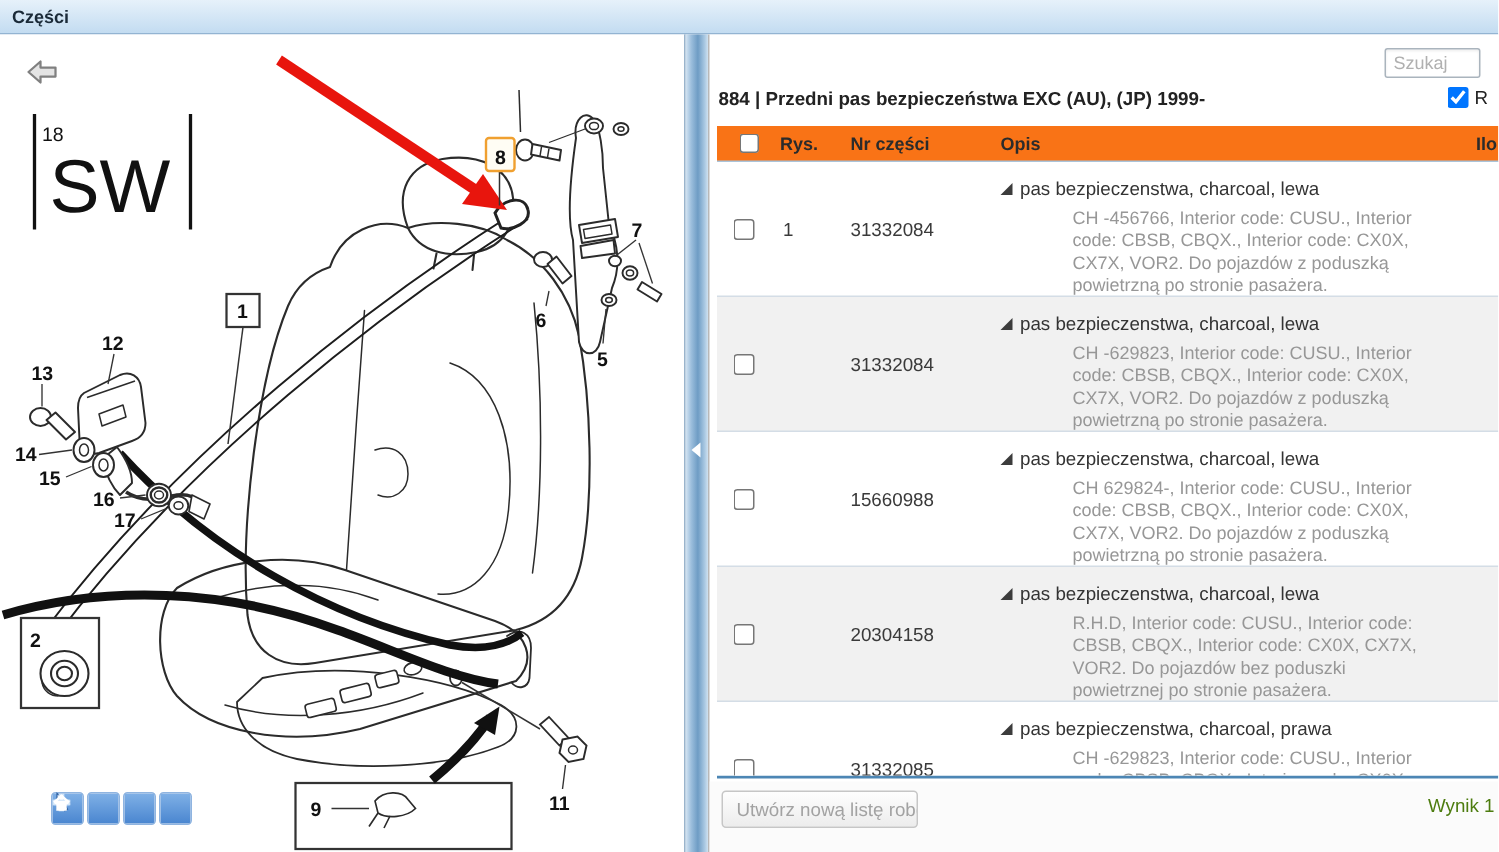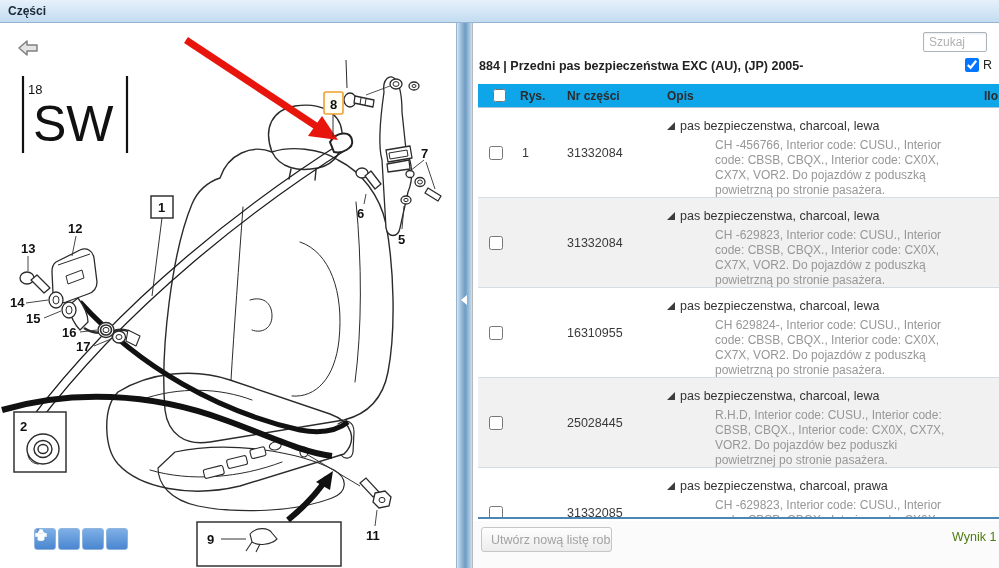--- a/index.html
+++ b/index.html
@@ -38,21 +38,21 @@
   .search-input::placeholder { color:#b0b0b0; }
   .section-title { position:absolute; left:6px; top:36px; width:440px; font-size:12.5px;
     font-weight:bold; color:#222; white-space:nowrap; overflow:hidden; }
   .filter-box { position:absolute; left:492px; top:35px; display:flex; align-items:center; gap:4px; width:60px; }
   .filter-box input { width:14px; height:14px; }
   .filter-box label { font-size:12.5px; color:#222; }
 
   
   .ptable { position:absolute; left:5px; top:61px; width:522px; }
   .prow, .phead { display:grid; grid-template-columns:36px 44px 104px 1fr 18px; }
-  .phead { height:24px; background:#0ea5e9; border-bottom:1px solid #aac4da; align-items:center;
+  .phead { height:24px; background:#f97316; border-bottom:1px solid #aac4da; align-items:center;
     font-size:12px; font-weight:bold; color:#2b2b2b; }
   .phead .hcell { padding-left:6px; white-space:nowrap; overflow:hidden; }
   .phead .hnr { padding-left:9px; }
   .phead .hopis { padding-left:5px; }
   .phead .hqty { padding-left:2px; }
   .phead .hcb { display:flex; justify-content:center; }
   .tbody { height:411px; overflow:hidden; border-bottom:2px solid #4c86b4; }
   .prow { height:90px; border-bottom:1px solid #d4dde6; background:#fff; }
   .prow.alt { background:#f1f1f1; }
   .cell { font-size:12.5px; color:#3a3a3a; }
@@ -290,21 +290,21 @@
       </button>
     </div>
   </div>
 
   <div class="divider">
     <div class="chev"></div>
   </div>
 
   <div class="right-panel">
     <input class="search-input" type="text" placeholder="Szukaj" style="">
-    <div class="section-title">884  |  Przedni pas bezpieczeństwa EXC (AU), (JP) 2005-</div>
+    <div class="section-title">884  |  Przedni pas bezpieczeństwa EXC (AU), (JP) 1999-</div>
     <div class="filter-box">
       <input type="checkbox" id="rchk" checked="" style="">
       <label for="rchk">R</label>
     </div>
 
     <div class="ptable">
       <div class="phead">
         <div class="hcell hcb">
             <input type="checkbox" style="">
           </div>
@@ -344,37 +344,37 @@
       <div class="pdetails">CH -629823, Interior code: CUSU., Interior code: CBSB, CBQX., Interior code: CX0X, CX7X, VOR2. Do pojazdów z poduszką powietrzną po stronie pasażera.</div>
     </div>
     <div class="cell qty"></div>
   </div>
 
   <div class="prow">
     <div class="cell cb">
               <input type="checkbox" style="">
             </div>
     <div class="cell rys"></div>
-    <div class="cell nr">16310955</div>
+    <div class="cell nr">15660988</div>
     <div class="cell opis">
       <div class="title-line">
         <span class="tri"></span>
         <span class="ptitle">pas bezpieczenstwa, charcoal, lewa</span>
       </div>
       <div class="pdetails">CH 629824-, Interior code: CUSU., Interior code: CBSB, CBQX., Interior code: CX0X, CX7X, VOR2. Do pojazdów z poduszką powietrzną po stronie pasażera.</div>
     </div>
     <div class="cell qty"></div>
   </div>
 
   <div class="prow alt">
     <div class="cell cb">
               <input type="checkbox" style="">
             </div>
     <div class="cell rys"></div>
-    <div class="cell nr">25028445</div>
+    <div class="cell nr">20304158</div>
     <div class="cell opis">
       <div class="title-line">
         <span class="tri"></span>
         <span class="ptitle">pas bezpieczenstwa, charcoal, lewa</span>
       </div>
       <div class="pdetails">R.H.D, Interior code: CUSU., Interior code: CBSB, CBQX., Interior code: CX0X, CX7X, VOR2. Do pojazdów bez poduszki powietrznej po stronie pasażera.</div>
     </div>
     <div class="cell qty"></div>
   </div>
 

